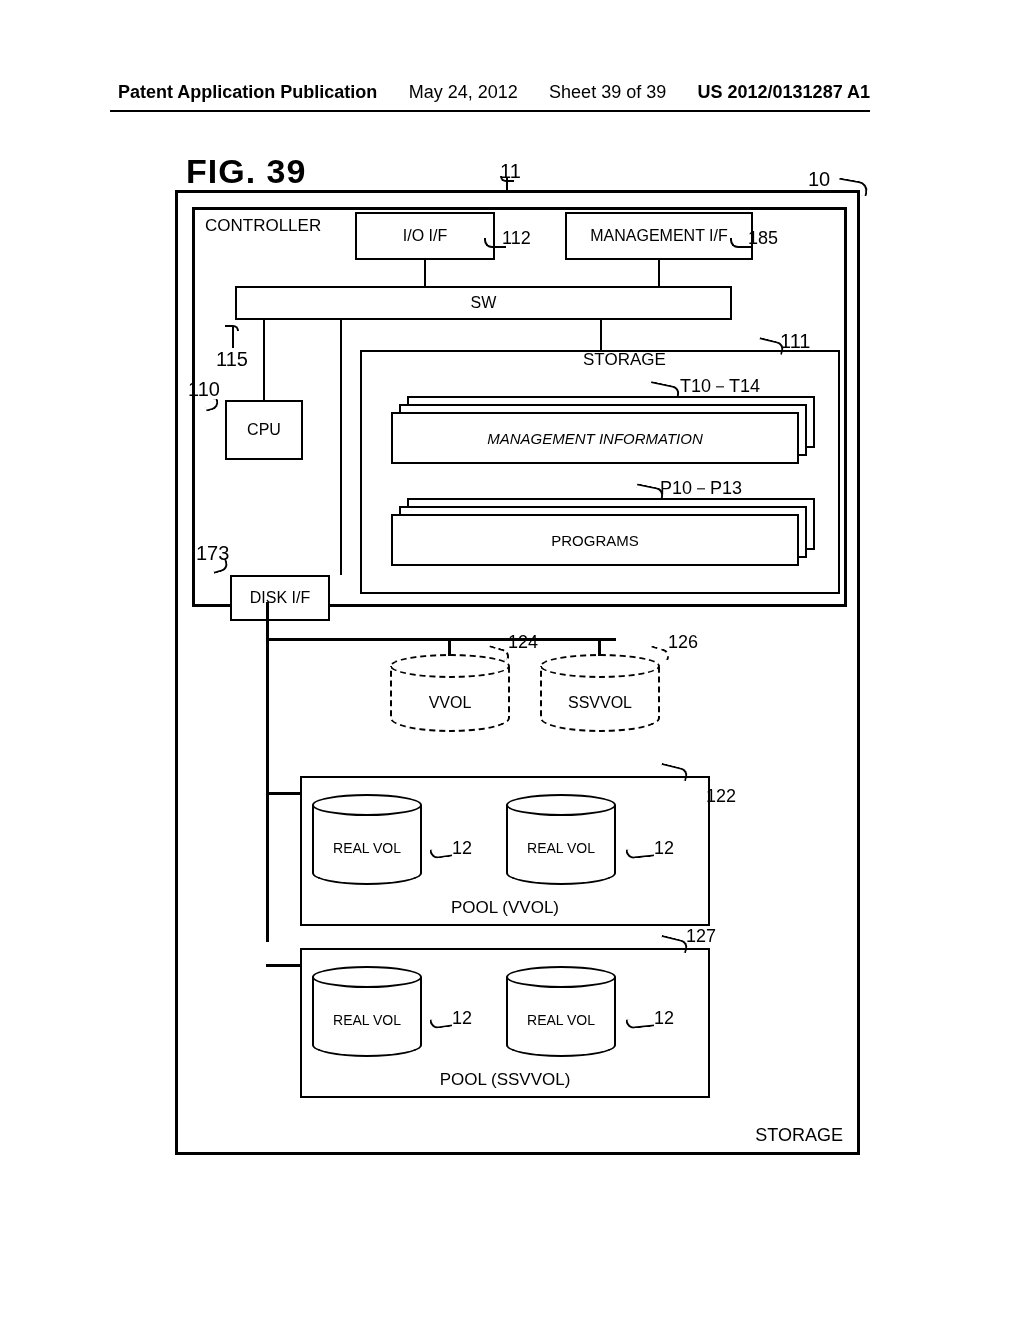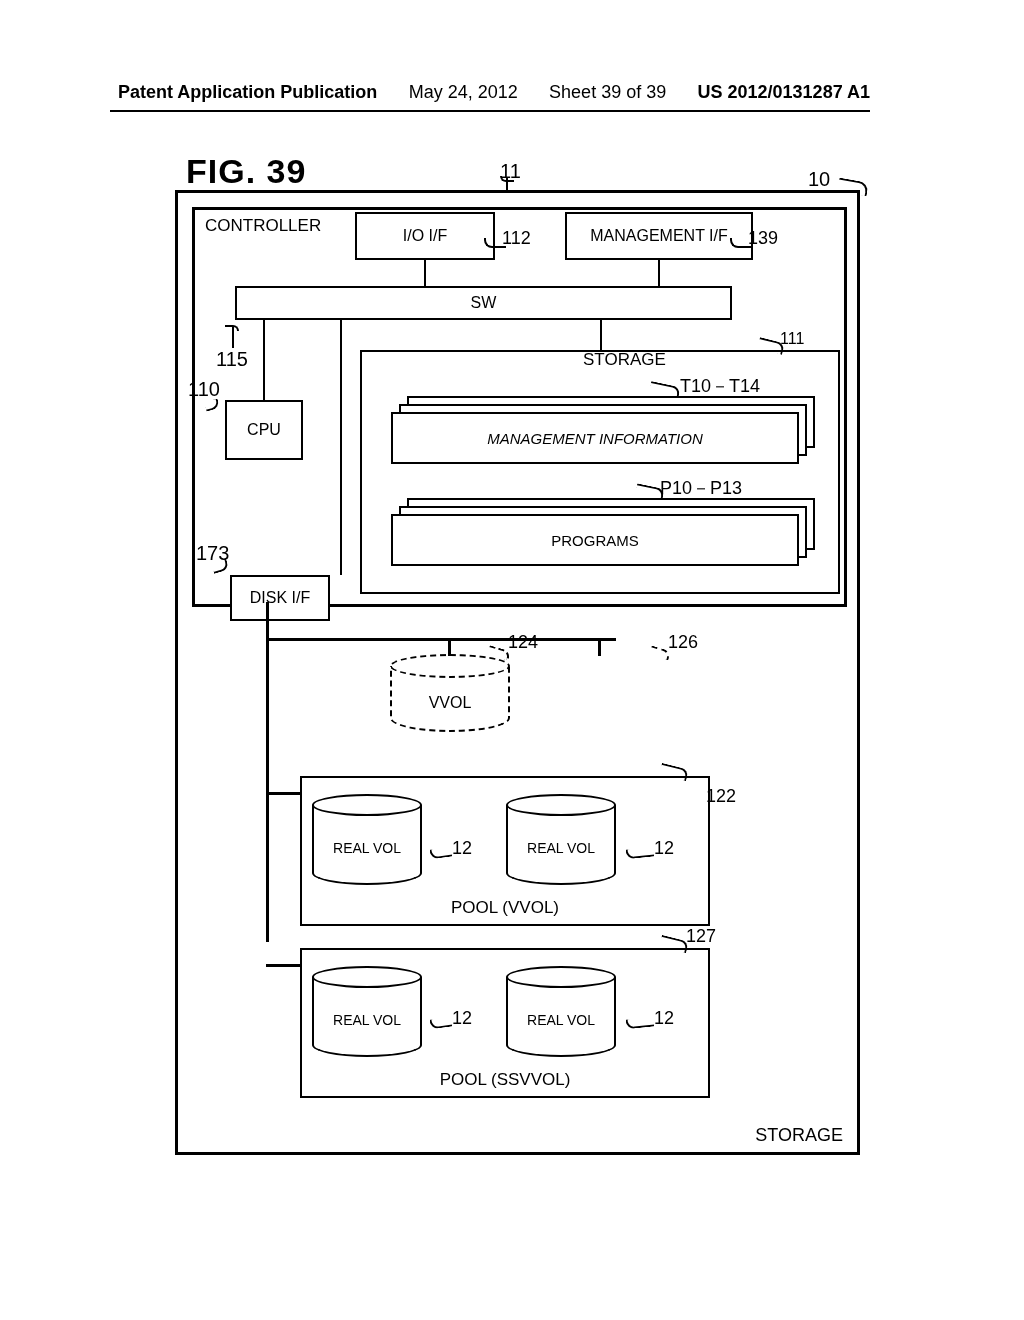--- a/index.html
+++ b/index.html
@@ -64,21 +64,21 @@
   .ref-115 { position: absolute; top: 348px; left: 216px; font-size: 20px; }
   .lead-115 { position: absolute; top: 326px; left: 232px; width: 2px; height: 22px; background:#000; }
   .lead-115b { position: absolute; top: 325px; left: 225px; width: 14px; height: 6px; border-top:2px solid #000; border-right:2px solid #000; border-top-right-radius:6px; }
 
   .cpu { top: 190px; left: 30px; width: 78px; height: 60px; }
   .ref-110 { position: absolute; top: 378px; left: 188px; font-size:20px; }
   .lead-110 { position: absolute; top: 400px; left: 205px; width: 14px; height: 10px; border-bottom:2px solid #000; border-right:2px solid #000; border-bottom-right-radius:8px; transform: rotate(-15deg); }
 
   .memory { top: 140px; left: 165px; width: 480px; height: 244px; }
   .memory-lbl { position: absolute; top: 140px; left: 388px; font-size:17px; }
-  .ref-111 { position: absolute; top: 330px; left: 780px; font-size:16px; }
+  .ref-111 { position: absolute; top: 330px; left: 780px; font-size:20px; }
   .lead-111 { position: absolute; top: 340px; left: 758px; width: 26px; height: 12px; border-top:2px solid #000; border-right:2px solid #000; border-top-right-radius:8px; transform: rotate(14deg); }
   .stack-card { position:absolute; border:2.5px solid #000; background:#fff; }
   .mi1 { top:186px; left:212px; width:408px; height:52px; }
   .mi2 { top:194px; left:204px; width:408px; height:52px; }
   .mi3 { top:202px; left:196px; width:408px; height:52px; display:flex; align-items:center; justify-content:center; font-size:15px;font-style:italic; }
   .ref-t10 { position: absolute; top: 374px; left: 680px; font-size: 18px; }
   .lead-t10 { position: absolute; top: 384px; left: 650px; width: 30px; height: 10px; border-top:2px solid #000; border-right:2px solid #000; border-top-right-radius:8px; transform: rotate(12deg); }
 
   .pg1 { top:288px; left:212px; width:408px; height:52px; }
   .pg2 { top:296px; left:204px; width:408px; height:52px; }
@@ -219,21 +219,21 @@
 
       <div class="disk-if">
           <span>DISK I/F</span>
         </div>
     </div>
 
   </div>
 
   <div class="ref-112">112</div>
   <div class="lead-112"></div>
-  <div class="ref-113">139</div>
+  <div class="ref-113">185</div>
   <div class="lead-113"></div>
   <div class="ref-115">115</div>
   <div class="lead-115"></div>
   <div class="lead-115b"></div>
   <div class="ref-110">110</div>
   <div class="lead-110"></div>
   <div class="ref-111">111</div>
   <div class="lead-111"></div>
   <div class="ref-t10">T10－T14</div>
   <div class="lead-t10"></div>
@@ -245,20 +245,25 @@
   <div class="trunk"></div>
   <div class="branch-h bh1"></div>
   <div class="branch-v bv-vvol"></div>
   <div class="branch-v bv-ssv"></div>
 
   <div class="dashcyl vvol">
     <div class="body"></div>
     <div class="top"></div>
     <div class="lbl">VVOL</div>
   </div>
+  <div class="dashcyl ssvvol">
+    <div class="body"></div>
+    <div class="top"></div>
+    <div class="lbl">SSVVOL</div>
+  </div>
   <div class="ref-124">124</div>
   <div class="lead-124"></div>
   <div class="ref-126">126</div>
   <div class="lead-126"></div>
 
   <div class="pool pool1">
     <div class="pool-lbl">POOL (VVOL)</div>
   </div>
   <div class="branch-h bh2"></div>
   <div class="ref-122">122</div>

